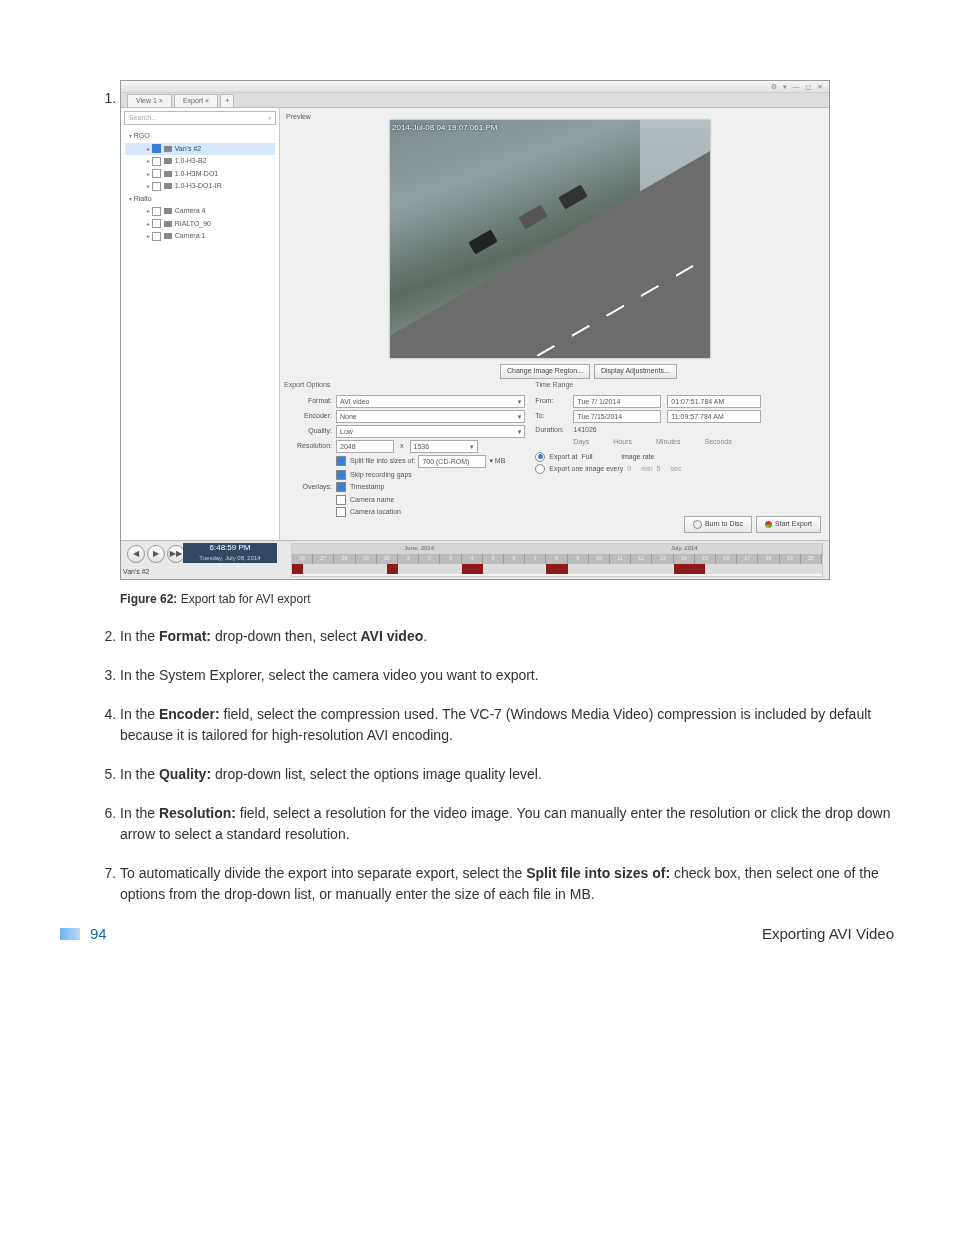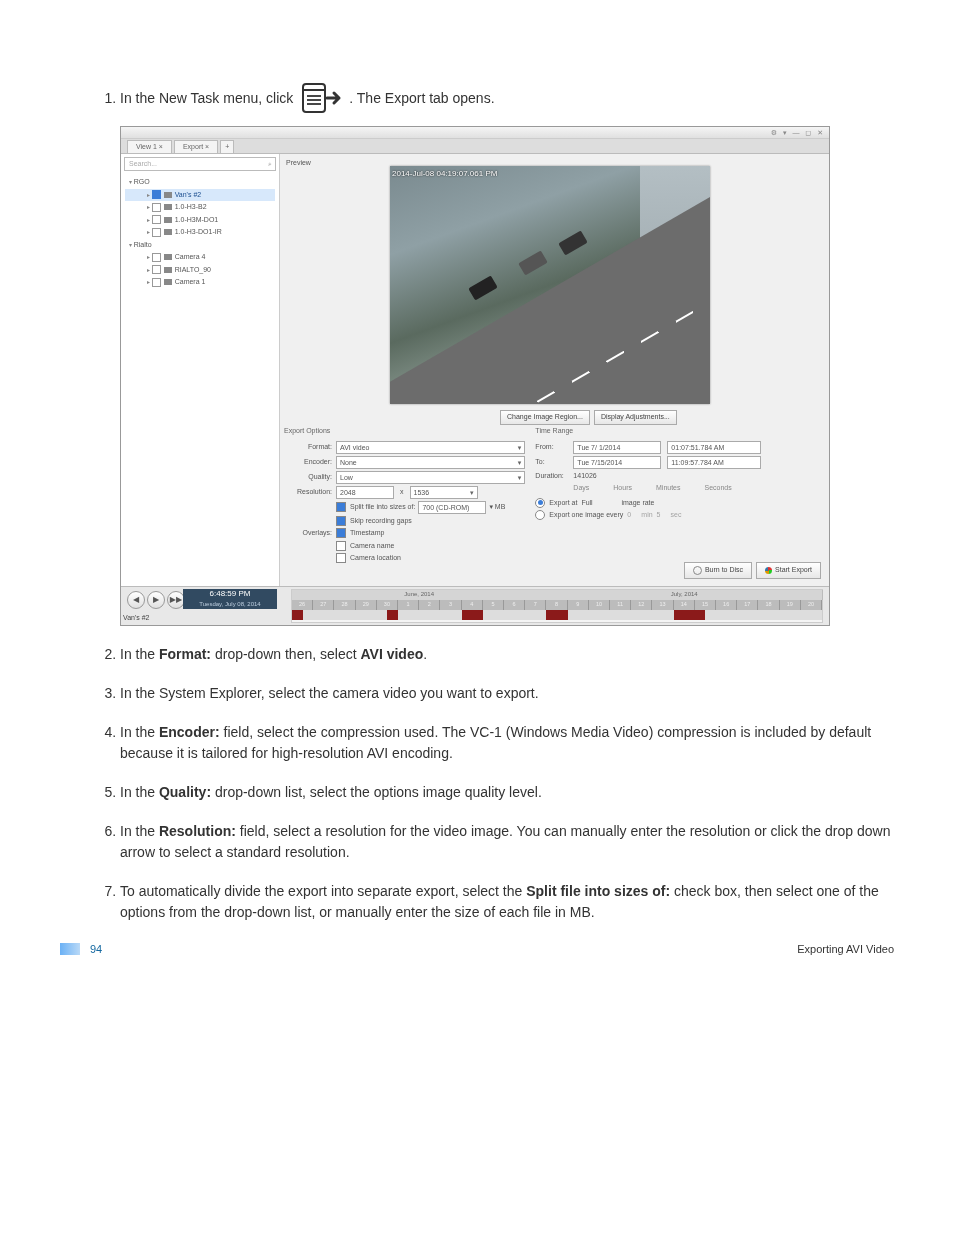--- a/index.html
+++ b/index.html
@@ -339,21 +339,21 @@
   .figure-caption .bold { font-weight: bold; }
 
   p.sub {
     margin: 10px 0;
   }
 
   .footer {
     display:flex;
     justify-content: space-between;
     align-items:flex-start;
-    font-size: 11px;
+    font-size: 15px;
     color:#333;
   }
   .footer .left {
     display:flex;
     align-items:center;
     gap: 10px;
   }
   .footer .logo {
     width: 20px;
     height: 12px;
@@ -363,34 +363,20 @@
   .footer .pagenum {
     color: #1468a0;
   }
   strong { font-weight: bold; }
 </style>
 </head>
 <body>
 
 <ol class="main-list">
   <li>
-    <span class="intro-line">
-      <span>In the New Task menu, click</span>
-      <span class="export-icon">
-        <svg viewBox="0 0 48 36">
-          <rect x="6" y="4" width="22" height="28" rx="3" fill="none" stroke="#333" stroke-width="2"></rect>
-          <line x1="6" y1="10" x2="28" y2="10" stroke="#333" stroke-width="2"></line>
-          <line x1="10" y1="16" x2="24" y2="16" stroke="#333" stroke-width="1.8"></line>
-          <line x1="10" y1="20" x2="24" y2="20" stroke="#333" stroke-width="1.8"></line>
-          <line x1="10" y1="24" x2="24" y2="24" stroke="#333" stroke-width="1.8"></line>
-          <path d="M30 18 H42 M42 18 L37 13 M42 18 L37 23" stroke="#333" stroke-width="3" fill="none" stroke-linecap="round"></path>
-        </svg>
-      </span>
-      <span>. The Export tab opens.</span>
-    </span>
 
     <div class="screenshot">
       <div class="ss-titlebar">
         <span class="icons">⚙ ▾   —   ◻   ✕</span>
       </div>
       <div class="ss-tabs">
         <div class="ss-tab">View 1 ×</div>
         <div class="ss-tab">Export ×</div>
         <div class="ss-tab plus">+</div>
       </div>
@@ -562,37 +548,41 @@
               <span>18</span>
               <span>19</span>
               <span>20</span>
             </div>
           <div class="rec"></div>
         </div>
       </div>
 
     </div>
 
+    <div class="figure-caption">
+      <span class="bold">Figure 62:</span>
+      <span>Export tab for AVI export</span>
+    </div>
   </li>
 
   <li>
     <span>In the</span>
     <strong>Format:</strong>
     <span>drop-down then, select</span>
     <strong>AVI video</strong><span>.</span>
   </li>
 
   <li>
     <span>In the System Explorer, select the camera video you want to export.</span>
   </li>
 
   <li>
     <span>In the</span>
     <strong>Encoder:</strong>
-    <span>field, select the compression used. The VC-1 (Windows Media Video) compression is included by default because it is tailored for high-resolution AVI encoding.</span>
+    <span>field, select the compression used. The VC-7 (Windows Media Video) compression is included by default because it is tailored for high-resolution AVI encoding.</span>
   </li>
 
   <li>
     <span>In the</span>
     <strong>Quality:</strong>
     <span>drop-down list, select the options image quality level.</span>
   </li>
 
   <li>
     <span>In the</span>

